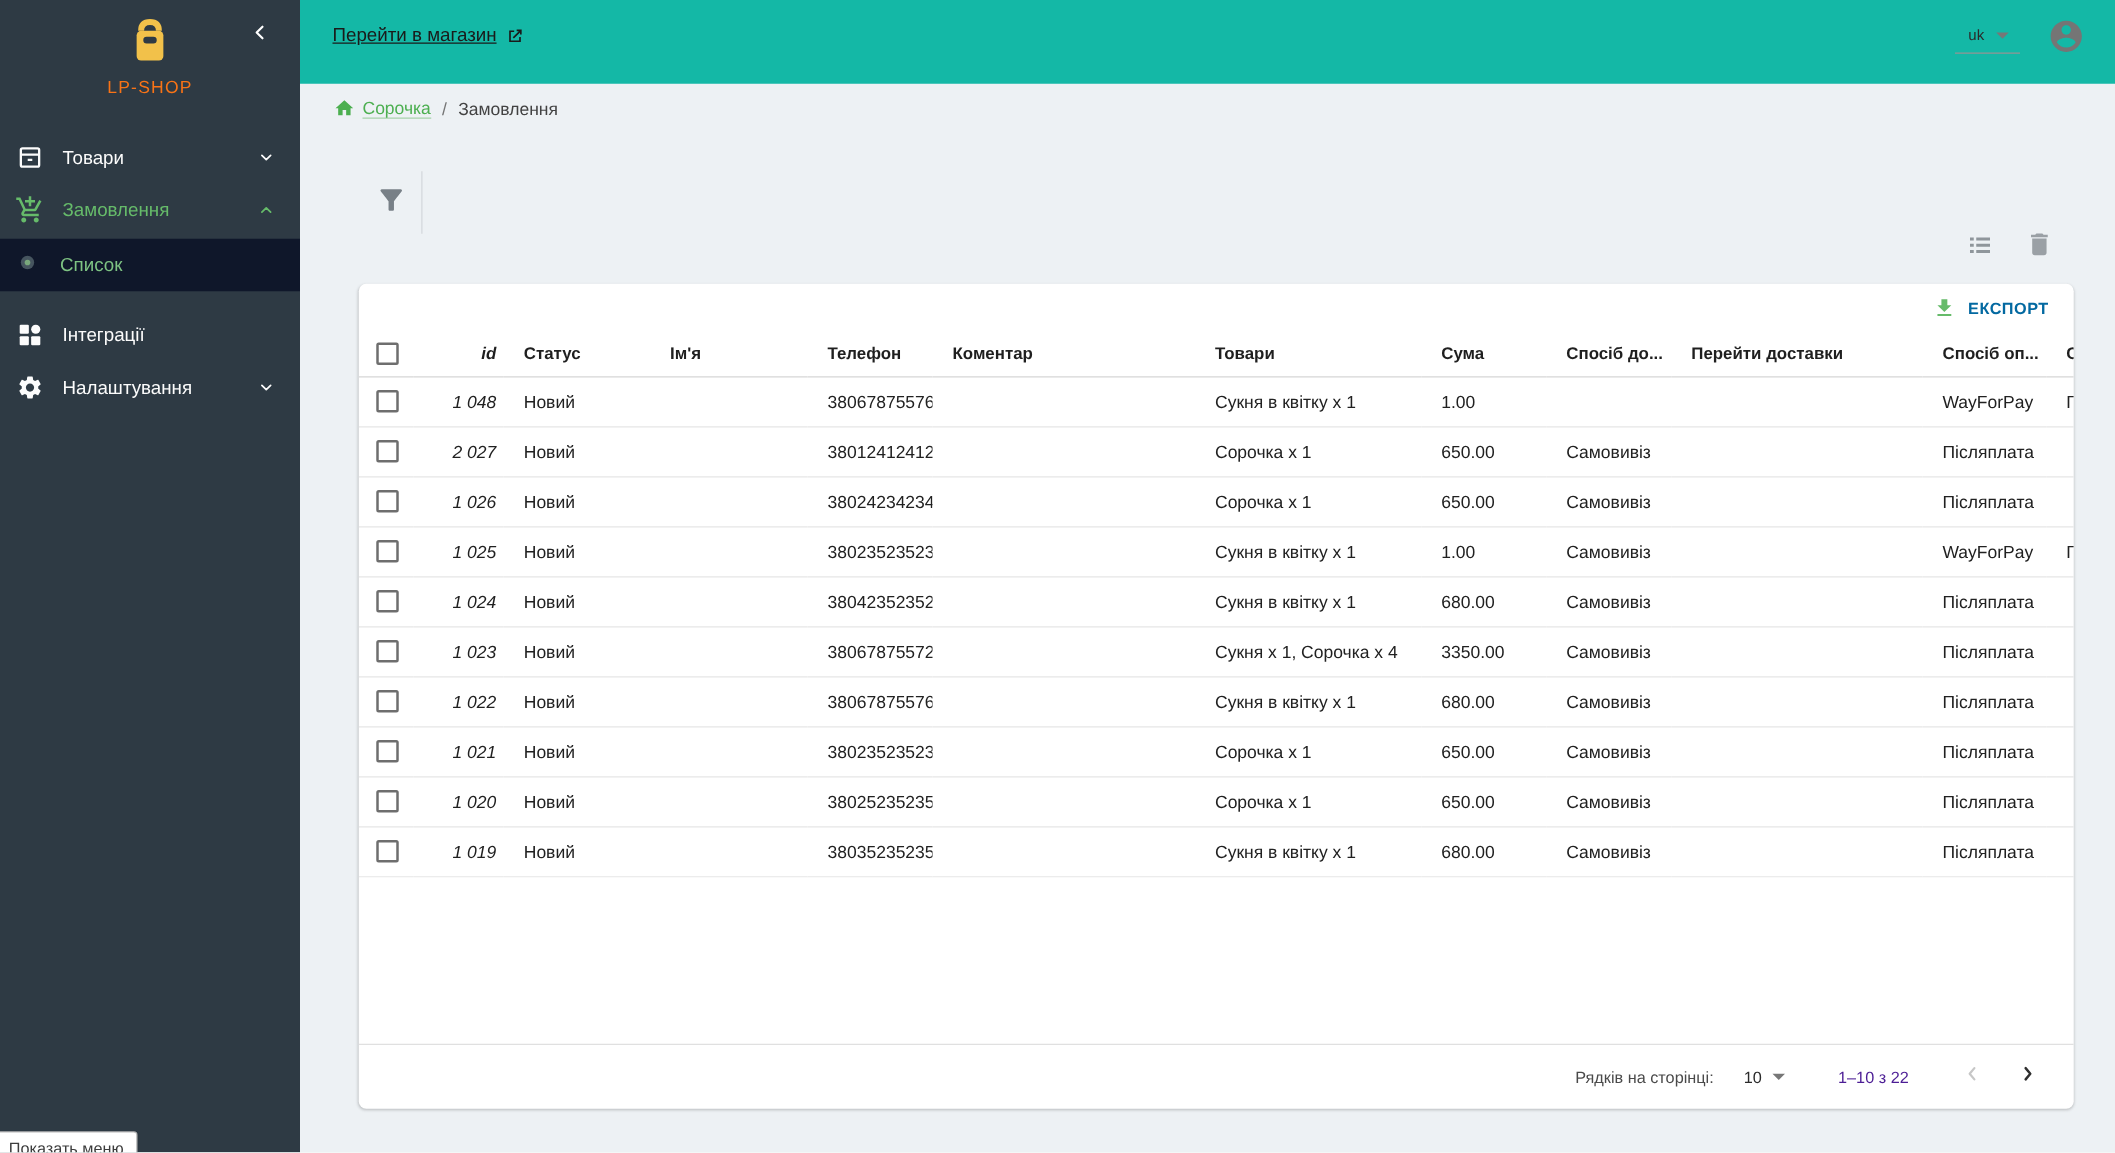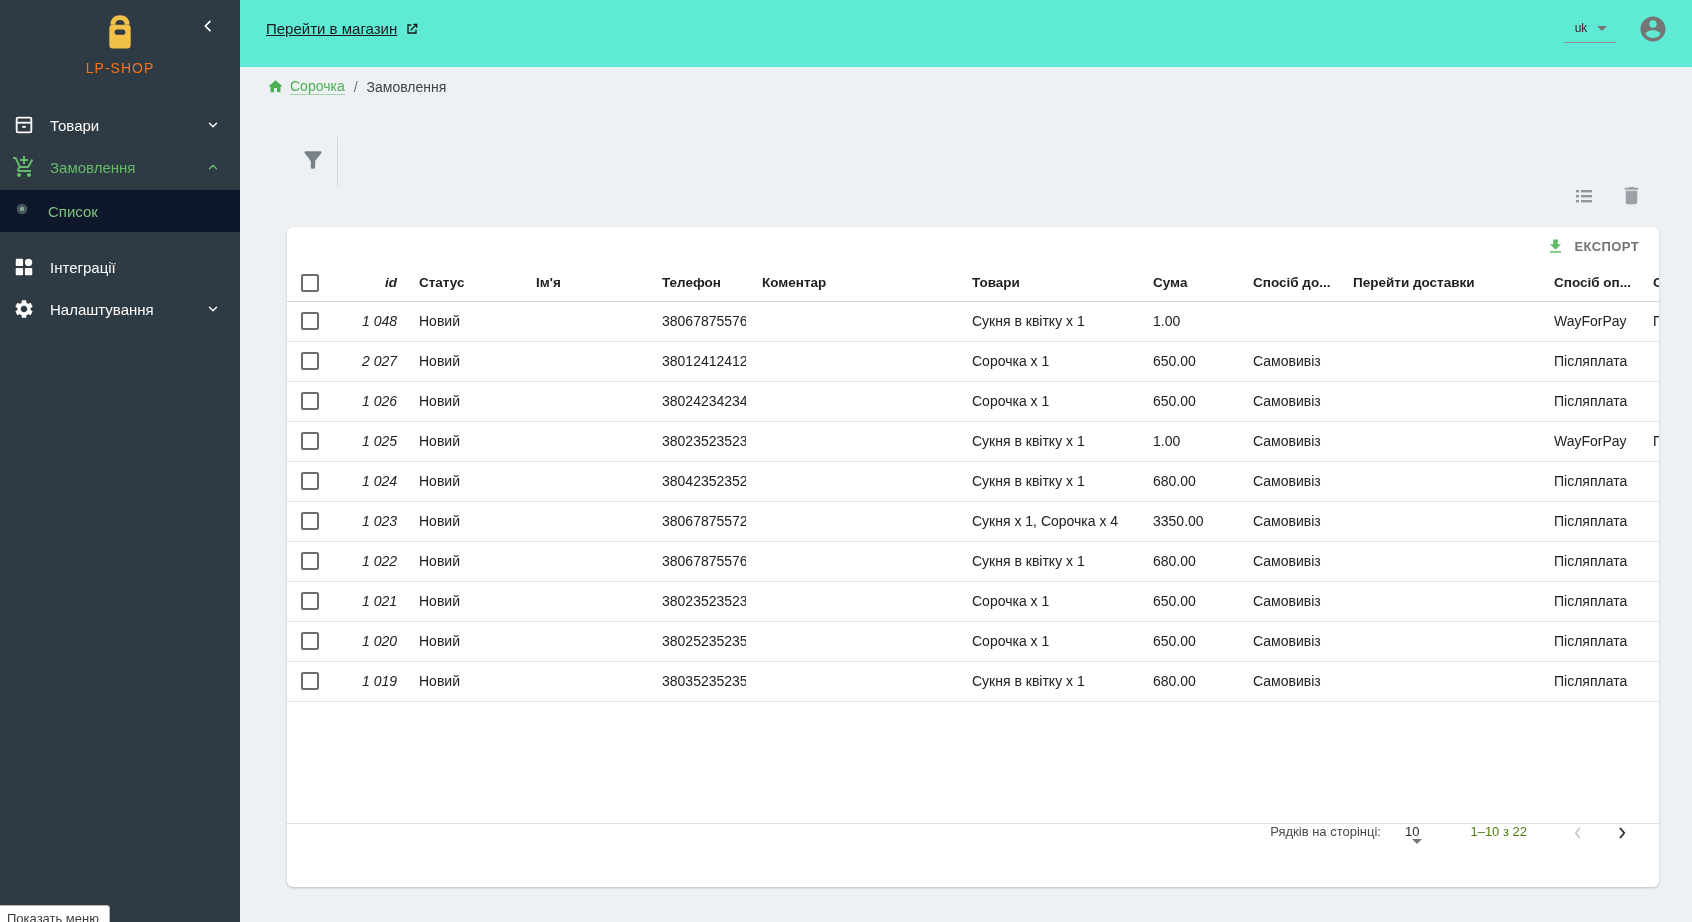--- a/index.html
+++ b/index.html
@@ -16,21 +16,21 @@
   .nav-item { display:flex; align-items:center; height:42px; padding:0 20px 0 12px; color:#fcfcfc; cursor:pointer; }
   .nav-item .nav-icon { width:24px; height:24px; flex:0 0 24px; display:flex; align-items:center; justify-content:center; }
   .nav-item .nav-label { margin-left:14px; font-size:15px; flex:1; white-space:nowrap; }
   .nav-item.active { color:#66bb6a; }
   .nav-chevron { width:14px; height:14px; display:flex; align-items:center; justify-content:center; }
   .subnav-item { display:flex; align-items:center; height:42px; margin-top:2px; padding:0 20px 0 14px; background:#0f172a; color:#7ec383; cursor:pointer; }
   .subnav-item .nav-label { margin-left:18px; font-size:15px; }
   .nav-gap { height:14px; }
 
   
-  .topbar { position:absolute; left:240px; top:0; width:1452px; height:67px; background:#5eead4; z-index:2; }
+  .topbar { position:absolute; left:240px; top:0; width:1452px; height:67px; background:#14b8a6; z-index:2; }
   .store-link { position:absolute; left:26px; top:20px; display:flex; align-items:center; cursor:pointer; }
   .store-link span { font-size:15px; color:#1a1a1a; text-decoration:underline; }
   .store-link svg { margin-left:7px; }
   .topbar-right { position:absolute; right:24px; top:14px; display:flex; align-items:center; }
   .lang-select { display:flex; align-items:center; padding:6px 4px 7px 6px; border-bottom:1px solid #949494; cursor:pointer; min-width:52px; justify-content:center; }
   .lang-select .lang-value { font-size:12px; color:#2b2b2b; margin-right:10px; }
   .caret-down { width:0; height:0; border-left:5px solid transparent; border-right:5px solid transparent; border-top:5px solid #777; }
   .avatar-btn { margin-left:22px; width:30px; height:30px; cursor:pointer; }
 
   
@@ -43,37 +43,37 @@
   .filter-btn { position:absolute; left:300px; top:147px; width:26px; height:26px; cursor:pointer; }
   .filter-divider { position:absolute; left:337px; top:137px; width:1px; height:50px; background:#d4d8db; }
 
   .grid-actions { position:absolute; top:184px; right:48px; display:flex; align-items:center; z-index:1; }
   .grid-actions .icon-btn { width:24px; height:24px; margin-left:24px; cursor:pointer; }
 
   
   .card { position:absolute; left:287px; top:227px; width:1372px; height:660px; background:#fff; border-radius:6px;
           box-shadow:0 1px 3px rgba(0,0,0,.12), 0 1px 2px rgba(0,0,0,.10); overflow:hidden; }
   .export-row { height:38px; display:flex; align-items:center; justify-content:flex-end; padding-right:12px; }
-  .export-btn { display:flex; align-items:center; color:#737373; cursor:pointer; padding:4px 8px; }
+  .export-btn { display:flex; align-items:center; color:#0369a1; cursor:pointer; padding:4px 8px; }
   .export-btn span { margin-left:9px; font-size:13px; font-weight:bold; letter-spacing:.4px; }
 
   .table-wrap { width:1372px; overflow:hidden; }
   table { table-layout:fixed; width:1430px; border-collapse:collapse; }
   th { height:36px; font-size:13.5px; font-weight:bold; color:#1f1f1f; text-align:left; padding:0 0 0 16px; border-bottom:1px solid #d6d6d6; white-space:nowrap; overflow:hidden; }
   td { height:40px; font-size:14px; color:#212121; padding:0 0 0 16px; border-bottom:1px solid #e6e6e6; white-space:nowrap; overflow:hidden; }
   th.col-check, td.col-check { padding-left:14px; }
   th.col-id, td.col-id { text-align:right; padding:0 6px 0 0;font-style:italic; }
   .checkbox { display:inline-block; width:18px; height:18px; border:2px solid #6e6e6e; border-radius:2px; background:#fff; cursor:pointer; vertical-align:middle; }
 
-  .pagination { position:absolute; left:0; right:0; bottom:0; height:64px; border-top:1px solid #e0e0e0;
-                display:flex; align-items:flex-start; justify-content:flex-end; padding-right:28px; }
+  .pagination { position:absolute; left:0; right:0; bottom:0; height:52px; border-top:1px solid #e0e0e0;
+                display:flex; align-items:center; justify-content:flex-end; padding-right:28px; }
   .pg-label { font-size:13px; color:#4a4a4a; }
-  .pg-size { display:flex; align-items:center; margin-left:24px; cursor:pointer;flex-direction:column; }
+  .pg-size { display:flex; align-items:center; margin-left:24px; cursor:pointer; }
   .pg-size .pg-size-value { font-size:13px; color:#2b2b2b; margin-right:9px; }
-  .pg-range { font-size:13px; color:#4d7c0f; margin-left:42px; }
+  .pg-range { font-size:13px; color:#4c1d95; margin-left:42px; }
   .pg-prev { margin-left:42px; cursor:default; }
   .pg-next { margin-left:26px; cursor:pointer; }
 
   
   .menu-tooltip { position:absolute; left:-6px; top:905px; background:#fff; border:1px solid #b9b9b9; border-radius:3px;
                   padding:5px 10px 6px 12px; font-size:13px; color:#3c3c3c; box-shadow:0 1px 2px rgba(0,0,0,.15); z-index:9; white-space:nowrap; }
 </style>
 </head>
 <body>
 

